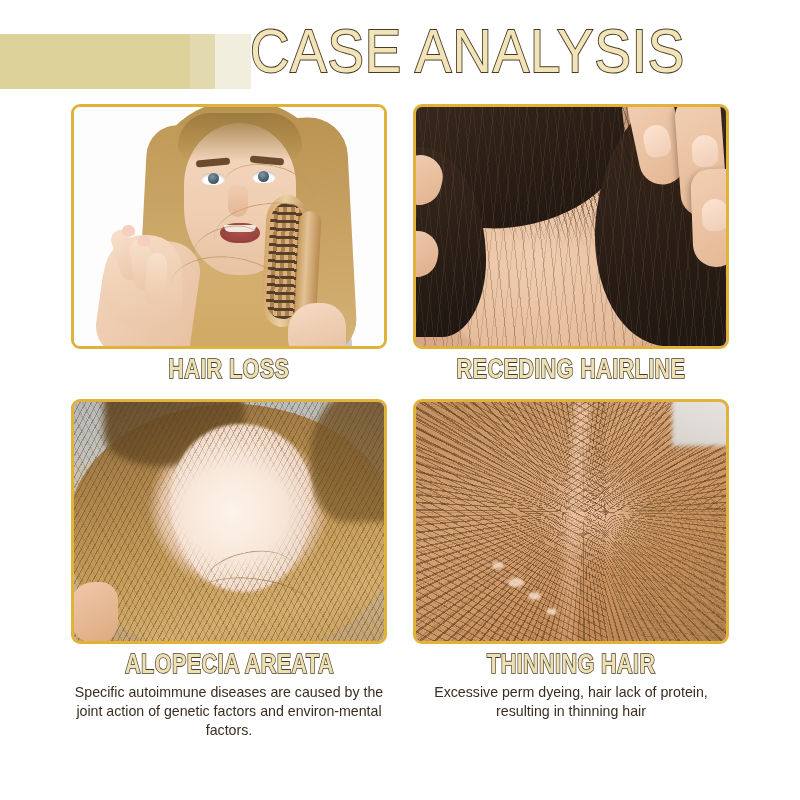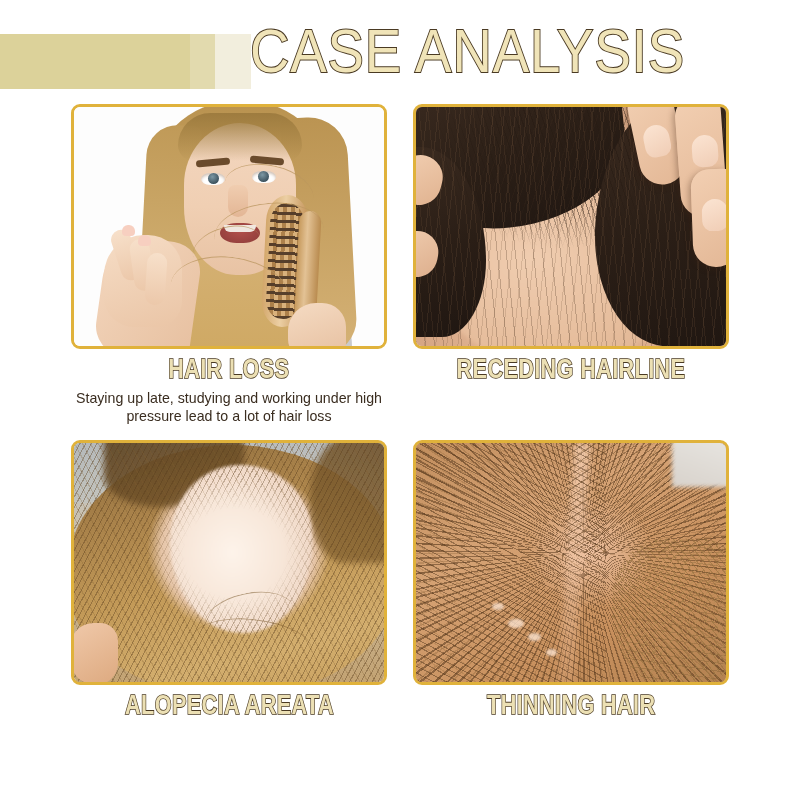--- a/index.html
+++ b/index.html
@@ -480,21 +480,20 @@
           <div class="bristles"></div>
           <div class="brush-handle"></div>
           <div class="brush-hold"></div>
           <div class="loose a"></div>
           <div class="loose b"></div>
           <div class="loose c"></div>
           <div class="loose d"></div>
         </div>
       </div>
       <div class="card-title">HAIR LOSS</div>
-      <div class="card-desc">Staying up late, studying and working under high pressure lead to a lot of hair loss</div>
     </div>
 
     <div class="card">
       <div class="photo-frame">
         <div class="photo p2">
           <div class="scalp"></div>
           <div class="hair-mass hm-top"></div>
           <div class="hair-mass hm-right"></div>
           <div class="hair-mass hm-left"></div>
           <div class="hair-strands"></div>
@@ -524,36 +523,38 @@
           <div class="dark-top"></div>
           <div class="dark-right"></div>
           <div class="patch"></div>
           <div class="strandtex"></div>
           <div class="wisp3 a"></div>
           <div class="wisp3 b"></div>
           <div class="ear"></div>
         </div>
       </div>
       <div class="card-title">ALOPECIA AREATA</div>
+      <div class="card-desc">Specific autoimmune diseases are caused by the joint action of genetic factors and environ-mental factors.</div>
     </div>
 
     <div class="card">
       <div class="photo-frame">
         <div class="photo p4">
           <div class="scalp4"></div>
           <div class="radial-hair"></div>
           <div class="part"></div>
           <div class="sweep-l"></div>
           <div class="sweep-tr"></div>
           <div class="tangle"></div>
           <div class="bg-white"></div>
           <div class="flake a"></div>
           <div class="flake b"></div>
           <div class="flake c"></div>
           <div class="flake d"></div>
         </div>
       </div>
       <div class="card-title">THINNING HAIR</div>
+      <div class="card-desc">Excessive perm dyeing, hair lack of protein, resulting in thinning hair</div>
     </div>
 
   </div>
 
 </div>
 
 </body></html>

